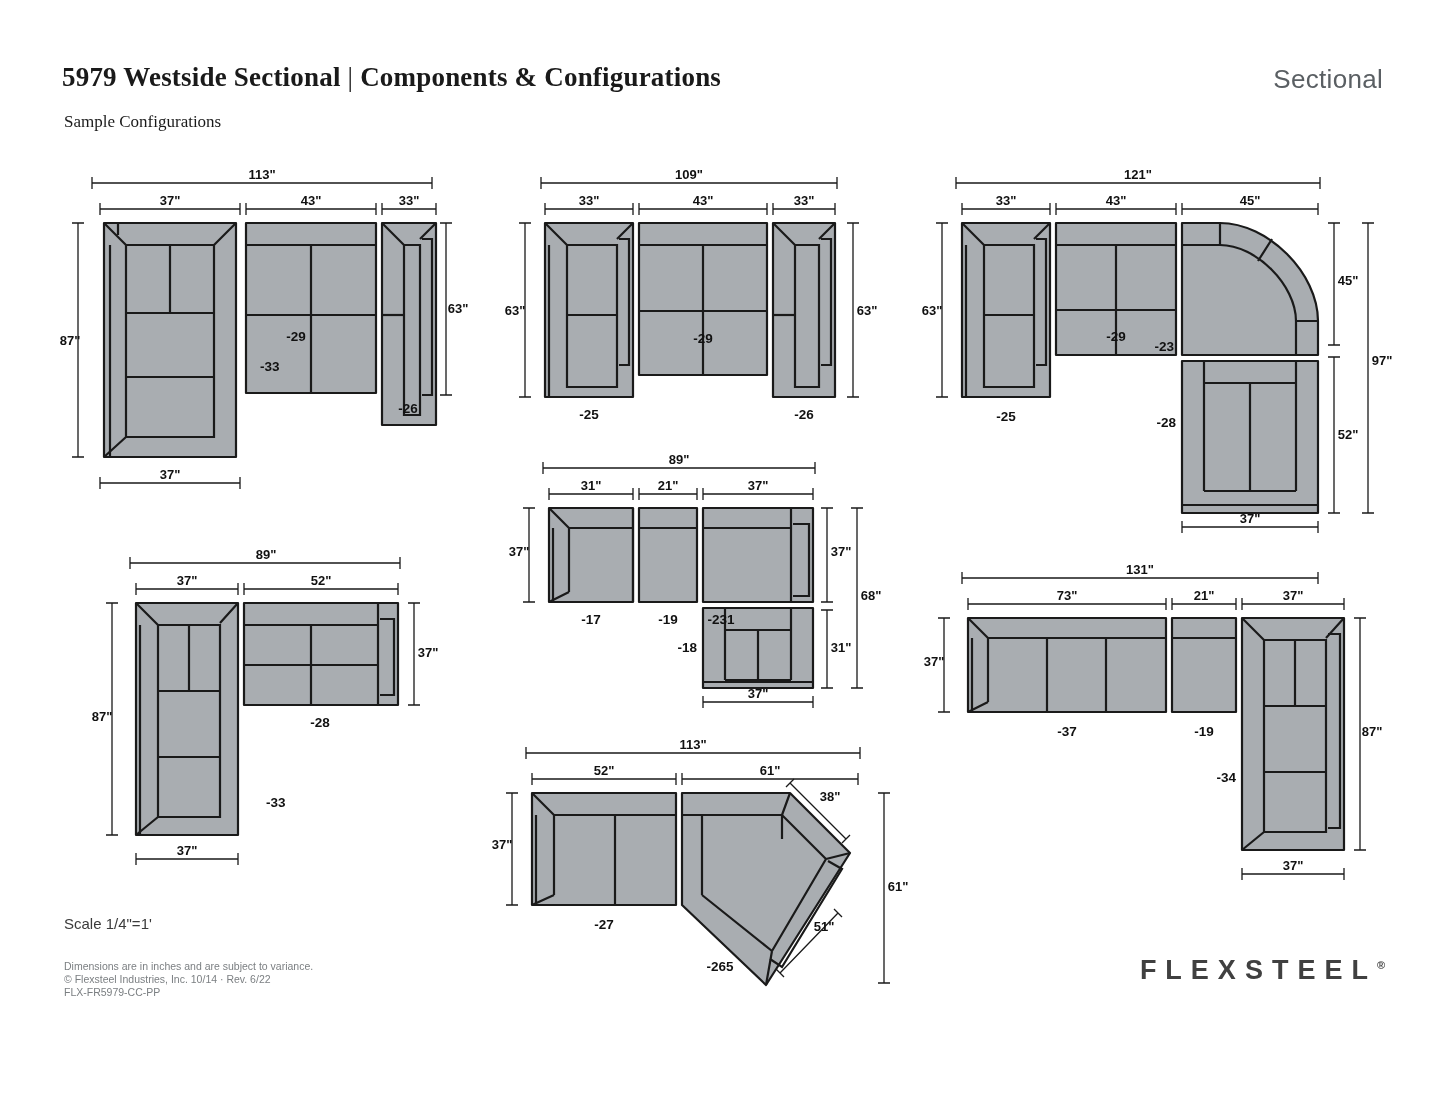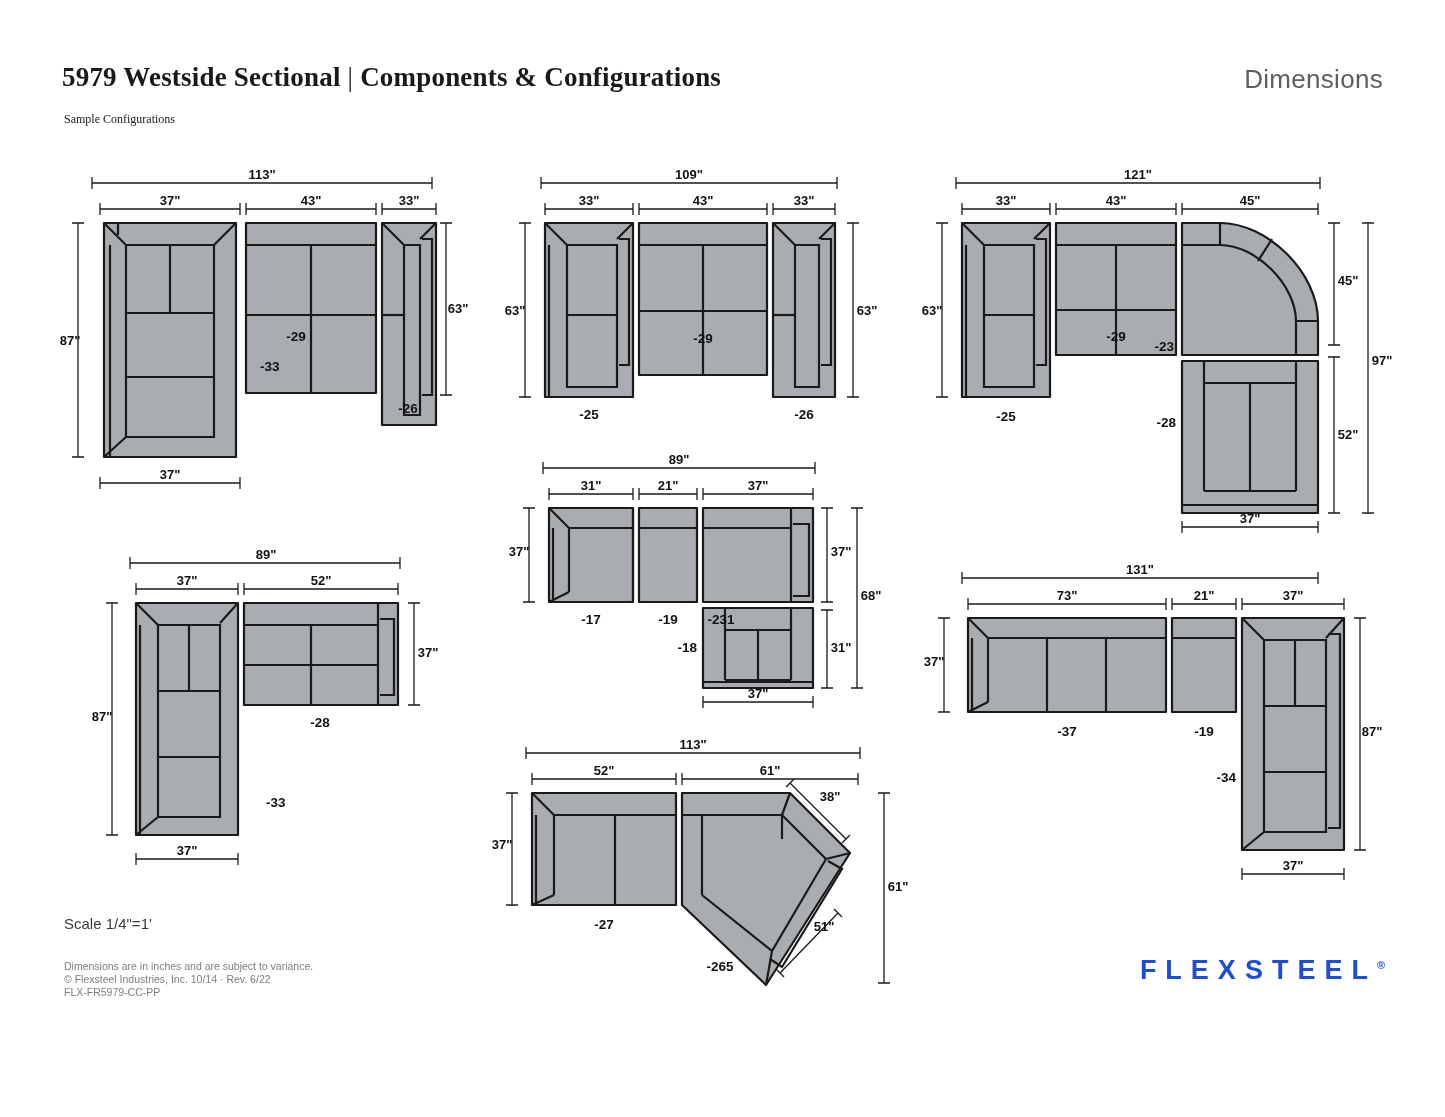--- a/index.html
+++ b/index.html
@@ -17,42 +17,42 @@
   .title{
     position:absolute;left:62px;top:62px;
     font-family:"Liberation Serif", serif;
     font-size:27px;font-weight:bold;letter-spacing:.2px;
     white-space:nowrap;
   }
   .title .sep{font-weight:normal;}
   .subtitle{
     position:absolute;left:64px;top:112px;
     font-family:"Liberation Serif", serif;
-    font-size:12px;
+    font-size:17px;
   }
   .category{
     position:absolute;right:62px;top:64px;
     font-size:26px;color:#5a5f63;letter-spacing:.3px;
   }
 
   
   .scale{
     position:absolute;left:64px;top:915px;
     font-size:15px;color:#3a3a3a;
   }
   .legal{
     position:absolute;left:64px;top:948px;
     font-size:10.5px;line-height:13px;color:#7b7f82;
     white-space:pre-line;
     margin-top:12px;
   }
   .brand{
     position:absolute;right:60px;top:955px;
     font-size:27px;font-weight:bold;letter-spacing:9px;
-    color:#1d4ed8;
+    color:#404040;
   }
   .brand sup{font-size:11px;letter-spacing:0;vertical-align:super;}
 
   
   .grp{position:absolute;}
   svg{display:block;overflow:visible;}
   .fill{fill:#a9adb1;stroke:#1a1a1a;stroke-width:2.2;stroke-linejoin:round;}
   .ln{stroke:#1a1a1a;stroke-width:2.2;fill:none;}
   .dim{stroke:#1a1a1a;stroke-width:1.3;fill:none;}
   .dimtxt{font-size:13px;font-weight:bold;fill:#111;font-family:"Liberation Sans",sans-serif;}
@@ -62,21 +62,21 @@
 <body>
 
 <div class="page">
 
   <div class="title">
     <span>5979 Westside Sectional</span>
     <span class="sep">|</span>
     <span>Components &amp; Configurations</span>
   </div>
   <div class="subtitle">Sample Configurations</div>
-  <div class="category">Dimensions</div>
+  <div class="category">Sectional</div>
 
   <div class="scale">Scale 1/4"=1'</div>
   <div class="legal">Dimensions are in inches and are subject to variance.
 © Flexsteel Industries, Inc. 10/14 · Rev. 6/22
 FLX-FR5979-CC-PP</div>
   <div class="brand">
     <span>FLEXSTEEL</span><sup>®</sup>
   </div>
 
   <div class="grp" style="left:60px;top:165px;">

